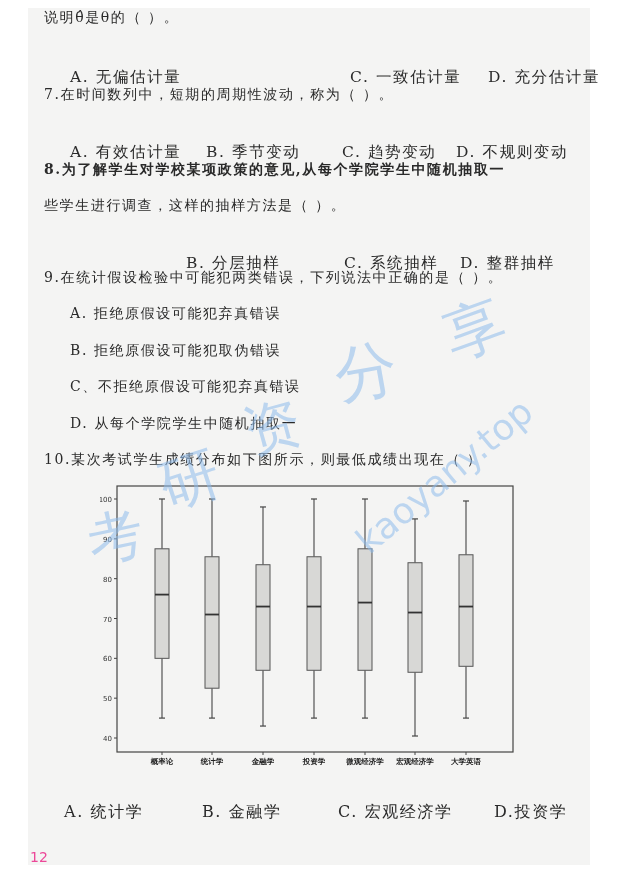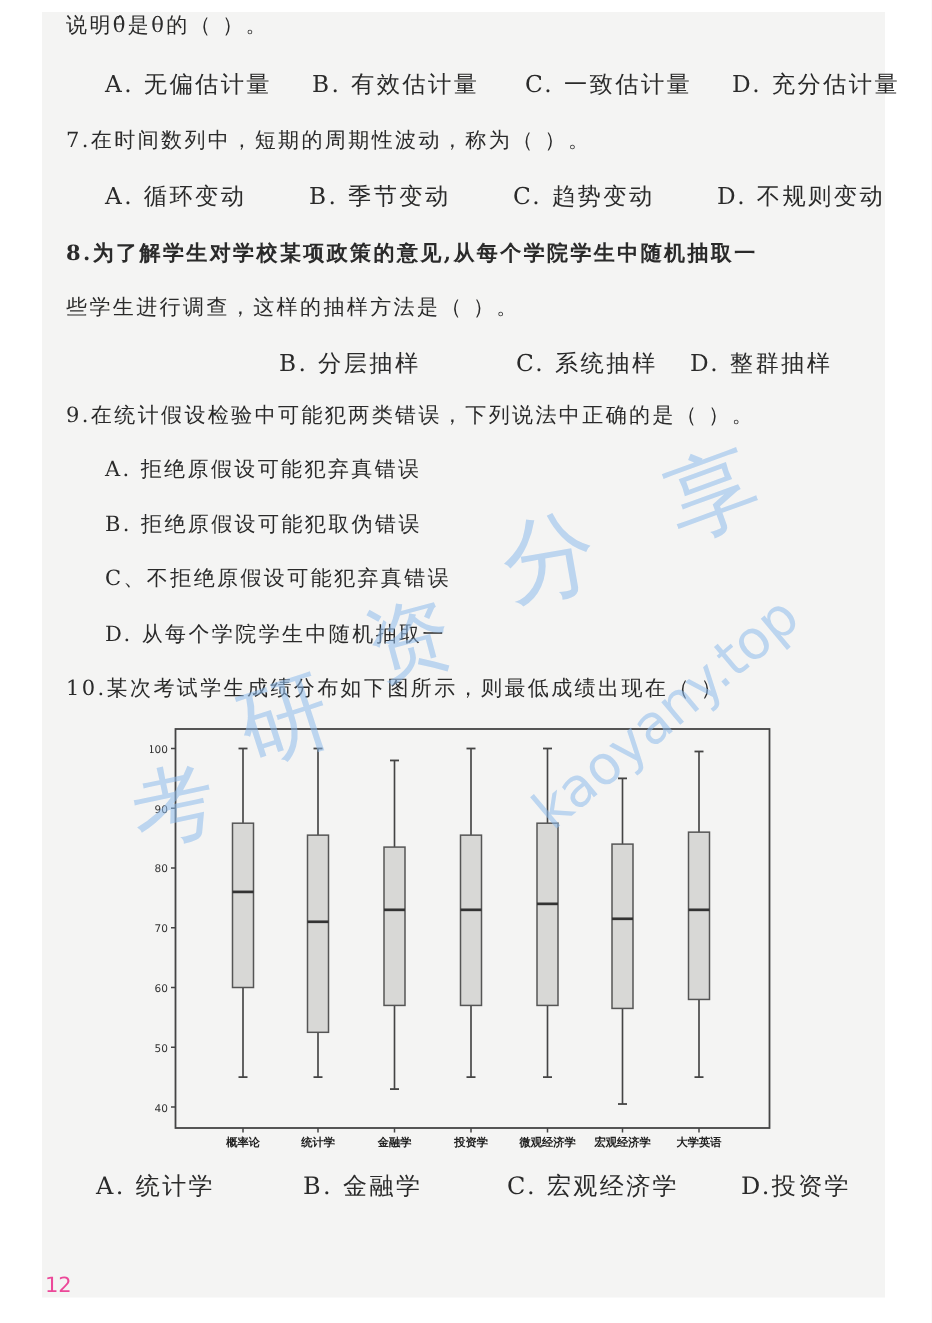--- a/index.html
+++ b/index.html
@@ -1,45 +1,44 @@
 <!DOCTYPE html>
 <html><head>
 <meta charset="utf-8">
 <style>
   html, body { margin:0; padding:0; }
   body { width:621px; height:882px; background:#ffffff; position:relative; overflow:hidden;
          font-family:"DejaVu Serif","Liberation Serif",serif; color:#2a2a2a; }
   .page { position:absolute; left:28px; top:8px; width:562px; height:857px; background:#f4f4f3; }
   .line { position:absolute; font-size:14px; letter-spacing:1.6px; white-space:nowrap; line-height:20px;text-align:right; }
-  .opts { position:absolute; font-size:15.5px; letter-spacing:1.6px; white-space:nowrap; line-height:20px; }
+  .opts { position:absolute; font-size:15.5px; letter-spacing:1.6px; white-space:nowrap; line-height:20px;margin-top:21px; }
   .opts span { position:absolute; top:0; }
   .pagenum { position:absolute; left:30px; top:849px; font-family:"DejaVu Sans","Liberation Sans",sans-serif; font-size:14px; color:#ec4899; }
   .chart-wrap { position:absolute; left:100px; top:480px; width:420px; height:290px; }
   svg text { font-family:"DejaVu Sans","Liberation Sans",sans-serif; }
   .wm { position:absolute; color:#8fbcec; opacity:0.55; font-family:"DejaVu Serif",serif; pointer-events:none; }
 </style>
 </head>
 <body>
 
 <div class="page"></div>
 
 <div class="line" style="left:44px;top:7px;">说明θ̂是θ的（ ）。</div>
 <div class="opts" style="left:70px;top:46px;width:520px;height:20px;">
   <span style="left:0px">A. 无偏估计量</span>
-  <span style="left:138px">B. 有效估计量</span>
   <span style="left:280px">C. 一致估计量</span>
   <span style="left:418px">D. 充分估计量</span>
 </div>
 
 <div class="line" style="left:44px;top:84px;">7.在时间数列中，短期的周期性波动，称为（ ）。</div>
 <div class="opts" style="left:70px;top:121px;width:520px;height:20px;">
-  <span style="left:0px">A. 循环变动</span>
+  <span style="left:0px">A. 有效估计量</span>
   <span style="left:136px">B. 季节变动</span>
   <span style="left:272px">C. 趋势变动</span>
-  <span style="left:408px">D. 不规则变动</span>
+  <span style="left:386px">D. 不规则变动</span>
 </div>
 
 <div class="line" style="left:44px;top:159px;font-weight:bold;">8.为了解学生对学校某项政策的意见,从每个学院学生中随机抽取一</div>
 <div class="line" style="left:44px;top:195px;">些学生进行调查，这样的抽样方法是（ ）。</div>
 <div class="opts" style="left:70px;top:232px;width:520px;height:20px;">
   <span style="left:116px">B. 分层抽样</span>
   <span style="left:274px">C. 系统抽样</span>
   <span style="left:390px">D. 整群抽样</span>
 </div>
 

